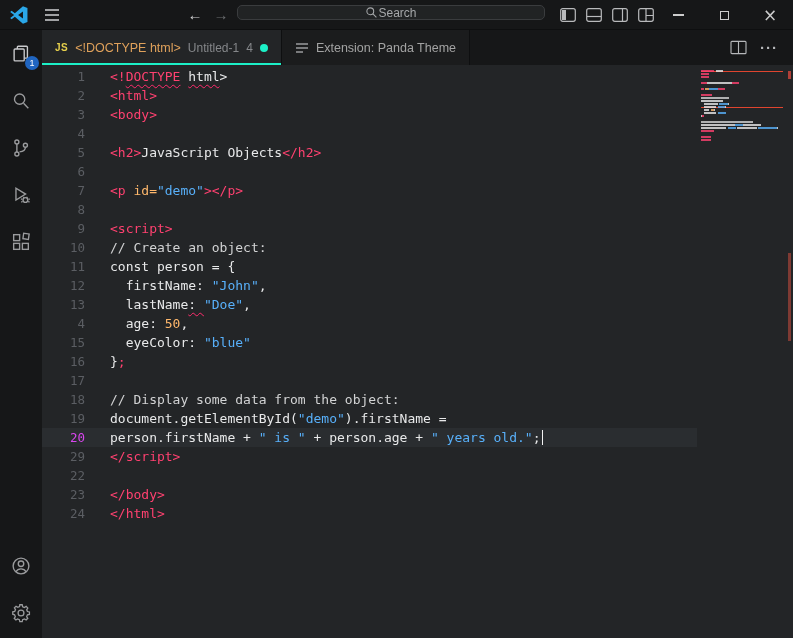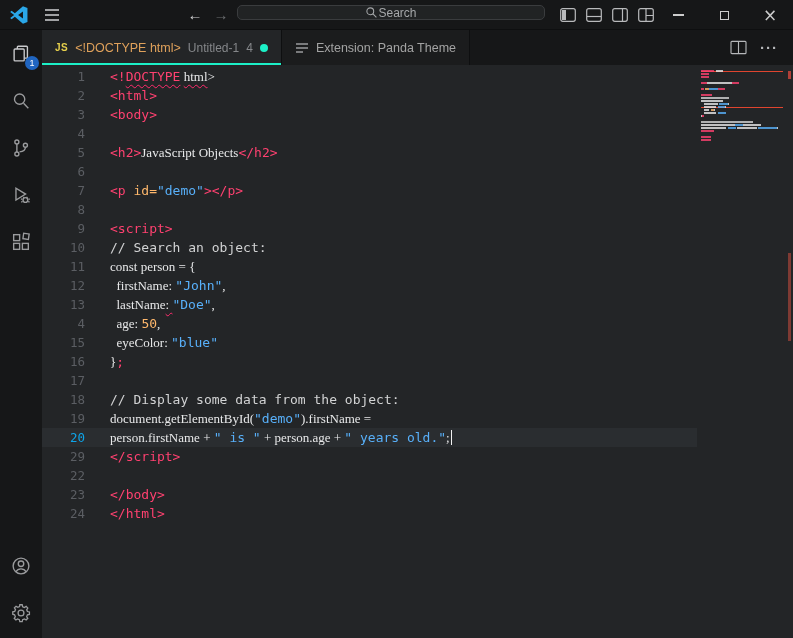--- a/index.html
+++ b/index.html
@@ -46,23 +46,23 @@
   .editor-actions{margin-left:auto;display:flex;align-items:center;gap:13px;padding-right:15px;color:#b6b8ba;}
   .editor-actions svg{width:17px;height:15px;cursor:pointer;}
   .more{font-size:15px;font-weight:bold;letter-spacing:1px;cursor:pointer;line-height:1;}
 
   
   .editor{position:absolute;left:42px;top:65px;right:0;bottom:0;background:#232527;font-family:"DejaVu Sans Mono",monospace;font-size:13px;color:var(--text);}
   #code-lines{position:absolute;left:0;top:2px;right:96px;}
   .code-row{display:flex;height:19px;line-height:19px;white-space:pre;}
   .code-row.current{background:#2a2d30;}
   .gutter{flex:0 0 58px;text-align:right;padding-right:15px;color:#5b5e63;font-size:12.5px;cursor:pointer;}
-  .code-row.current .gutter{color:#0ea5e9;padding-left:16px;}
+  .code-row.current .gutter{color:#d946ef;padding-left:16px;}
   .code-text{padding-left:10px;cursor:text;}
-  .c-tag{color:var(--tag);} .c-text{color:var(--text);font-family:Liberation Serif, serif;} .c-attr{color:var(--attr);}
+  .c-tag{color:var(--tag);} .c-text{color:var(--text);} .c-attr{color:var(--attr);}
   .c-str{color:var(--str);} .c-num{color:var(--num);} .c-comment{color:var(--comment);}
   .squiggle{text-decoration-line:underline;text-decoration-style:wavy;text-decoration-color:var(--error);text-decoration-thickness:1px;text-underline-offset:3px;}
   .cursor{display:inline-block;width:1.5px;height:15px;background:#f2f2f2;vertical-align:-3px;margin-left:1px;}
 
   
   .minimap{position:absolute;top:5px;right:10px;width:82px;cursor:pointer;}
   .mm-row{height:2px;margin-bottom:1px;display:flex;}
   .mm-row span{display:inline-block;height:2px;opacity:.8;}
   .mm-err{border-bottom:1px solid #e0452f;}
   .ruler-mark{position:absolute;background:#b04038;}
@@ -205,21 +205,21 @@
     <div id="code-lines">
         <div class="code-row"><span class="gutter">1</span><span class="code-text"><span class="c-tag">&lt;!</span><span class="c-tag squiggle">DOCTYPE</span><span class="c-text"> </span><span class="c-text squiggle">html</span><span class="c-text">&gt;</span></span></div>
         <div class="code-row"><span class="gutter">2</span><span class="code-text"><span class="c-tag">&lt;html&gt;</span></span></div>
         <div class="code-row"><span class="gutter">3</span><span class="code-text"><span class="c-tag">&lt;body&gt;</span></span></div>
         <div class="code-row"><span class="gutter">4</span><span class="code-text"></span></div>
         <div class="code-row"><span class="gutter">5</span><span class="code-text"><span class="c-tag">&lt;h2&gt;</span><span class="c-text">JavaScript Objects</span><span class="c-tag">&lt;/h2&gt;</span></span></div>
         <div class="code-row"><span class="gutter">6</span><span class="code-text"></span></div>
         <div class="code-row"><span class="gutter">7</span><span class="code-text"><span class="c-tag">&lt;p </span><span class="c-attr">id=</span><span class="c-str">"demo"</span><span class="c-tag">&gt;&lt;/p&gt;</span></span></div>
         <div class="code-row"><span class="gutter">8</span><span class="code-text"></span></div>
         <div class="code-row"><span class="gutter">9</span><span class="code-text"><span class="c-tag">&lt;script&gt;</span></span></div>
-        <div class="code-row"><span class="gutter">10</span><span class="code-text"><span class="c-comment">// Search an object:</span></span></div>
+        <div class="code-row"><span class="gutter">10</span><span class="code-text"><span class="c-comment">// Create an object:</span></span></div>
         <div class="code-row"><span class="gutter">11</span><span class="code-text"><span class="c-text">const person = {</span></span></div>
         <div class="code-row"><span class="gutter">12</span><span class="code-text"><span class="c-text">  firstName: </span><span class="c-str">"John"</span><span class="c-text">,</span></span></div>
         <div class="code-row"><span class="gutter">13</span><span class="code-text"><span class="c-text">  lastName</span><span class="c-text squiggle">: </span><span class="c-str">"Doe"</span><span class="c-text">,</span></span></div>
         <div class="code-row"><span class="gutter">4</span><span class="code-text"><span class="c-text">  age: </span><span class="c-num">50</span><span class="c-text">,</span></span></div>
         <div class="code-row"><span class="gutter">15</span><span class="code-text"><span class="c-text">  eyeColor: </span><span class="c-str">"blue"</span></span></div>
         <div class="code-row"><span class="gutter">16</span><span class="code-text"><span class="c-text">}</span><span class="c-tag">;</span></span></div>
         <div class="code-row"><span class="gutter">17</span><span class="code-text"></span></div>
         <div class="code-row"><span class="gutter">18</span><span class="code-text"><span class="c-comment">// Display some data from the object:</span></span></div>
         <div class="code-row"><span class="gutter">19</span><span class="code-text"><span class="c-text">document.getElementById(</span><span class="c-str">"demo"</span><span class="c-text">).firstName =</span></span></div>
         <div class="code-row current"><span class="gutter">20</span><span class="code-text"><span class="c-text">person.firstName + </span><span class="c-str">" is "</span><span class="c-text"> + person.age + </span><span class="c-str">" years old."</span><span class="c-text">;</span><span class="cursor"></span></span></div>

